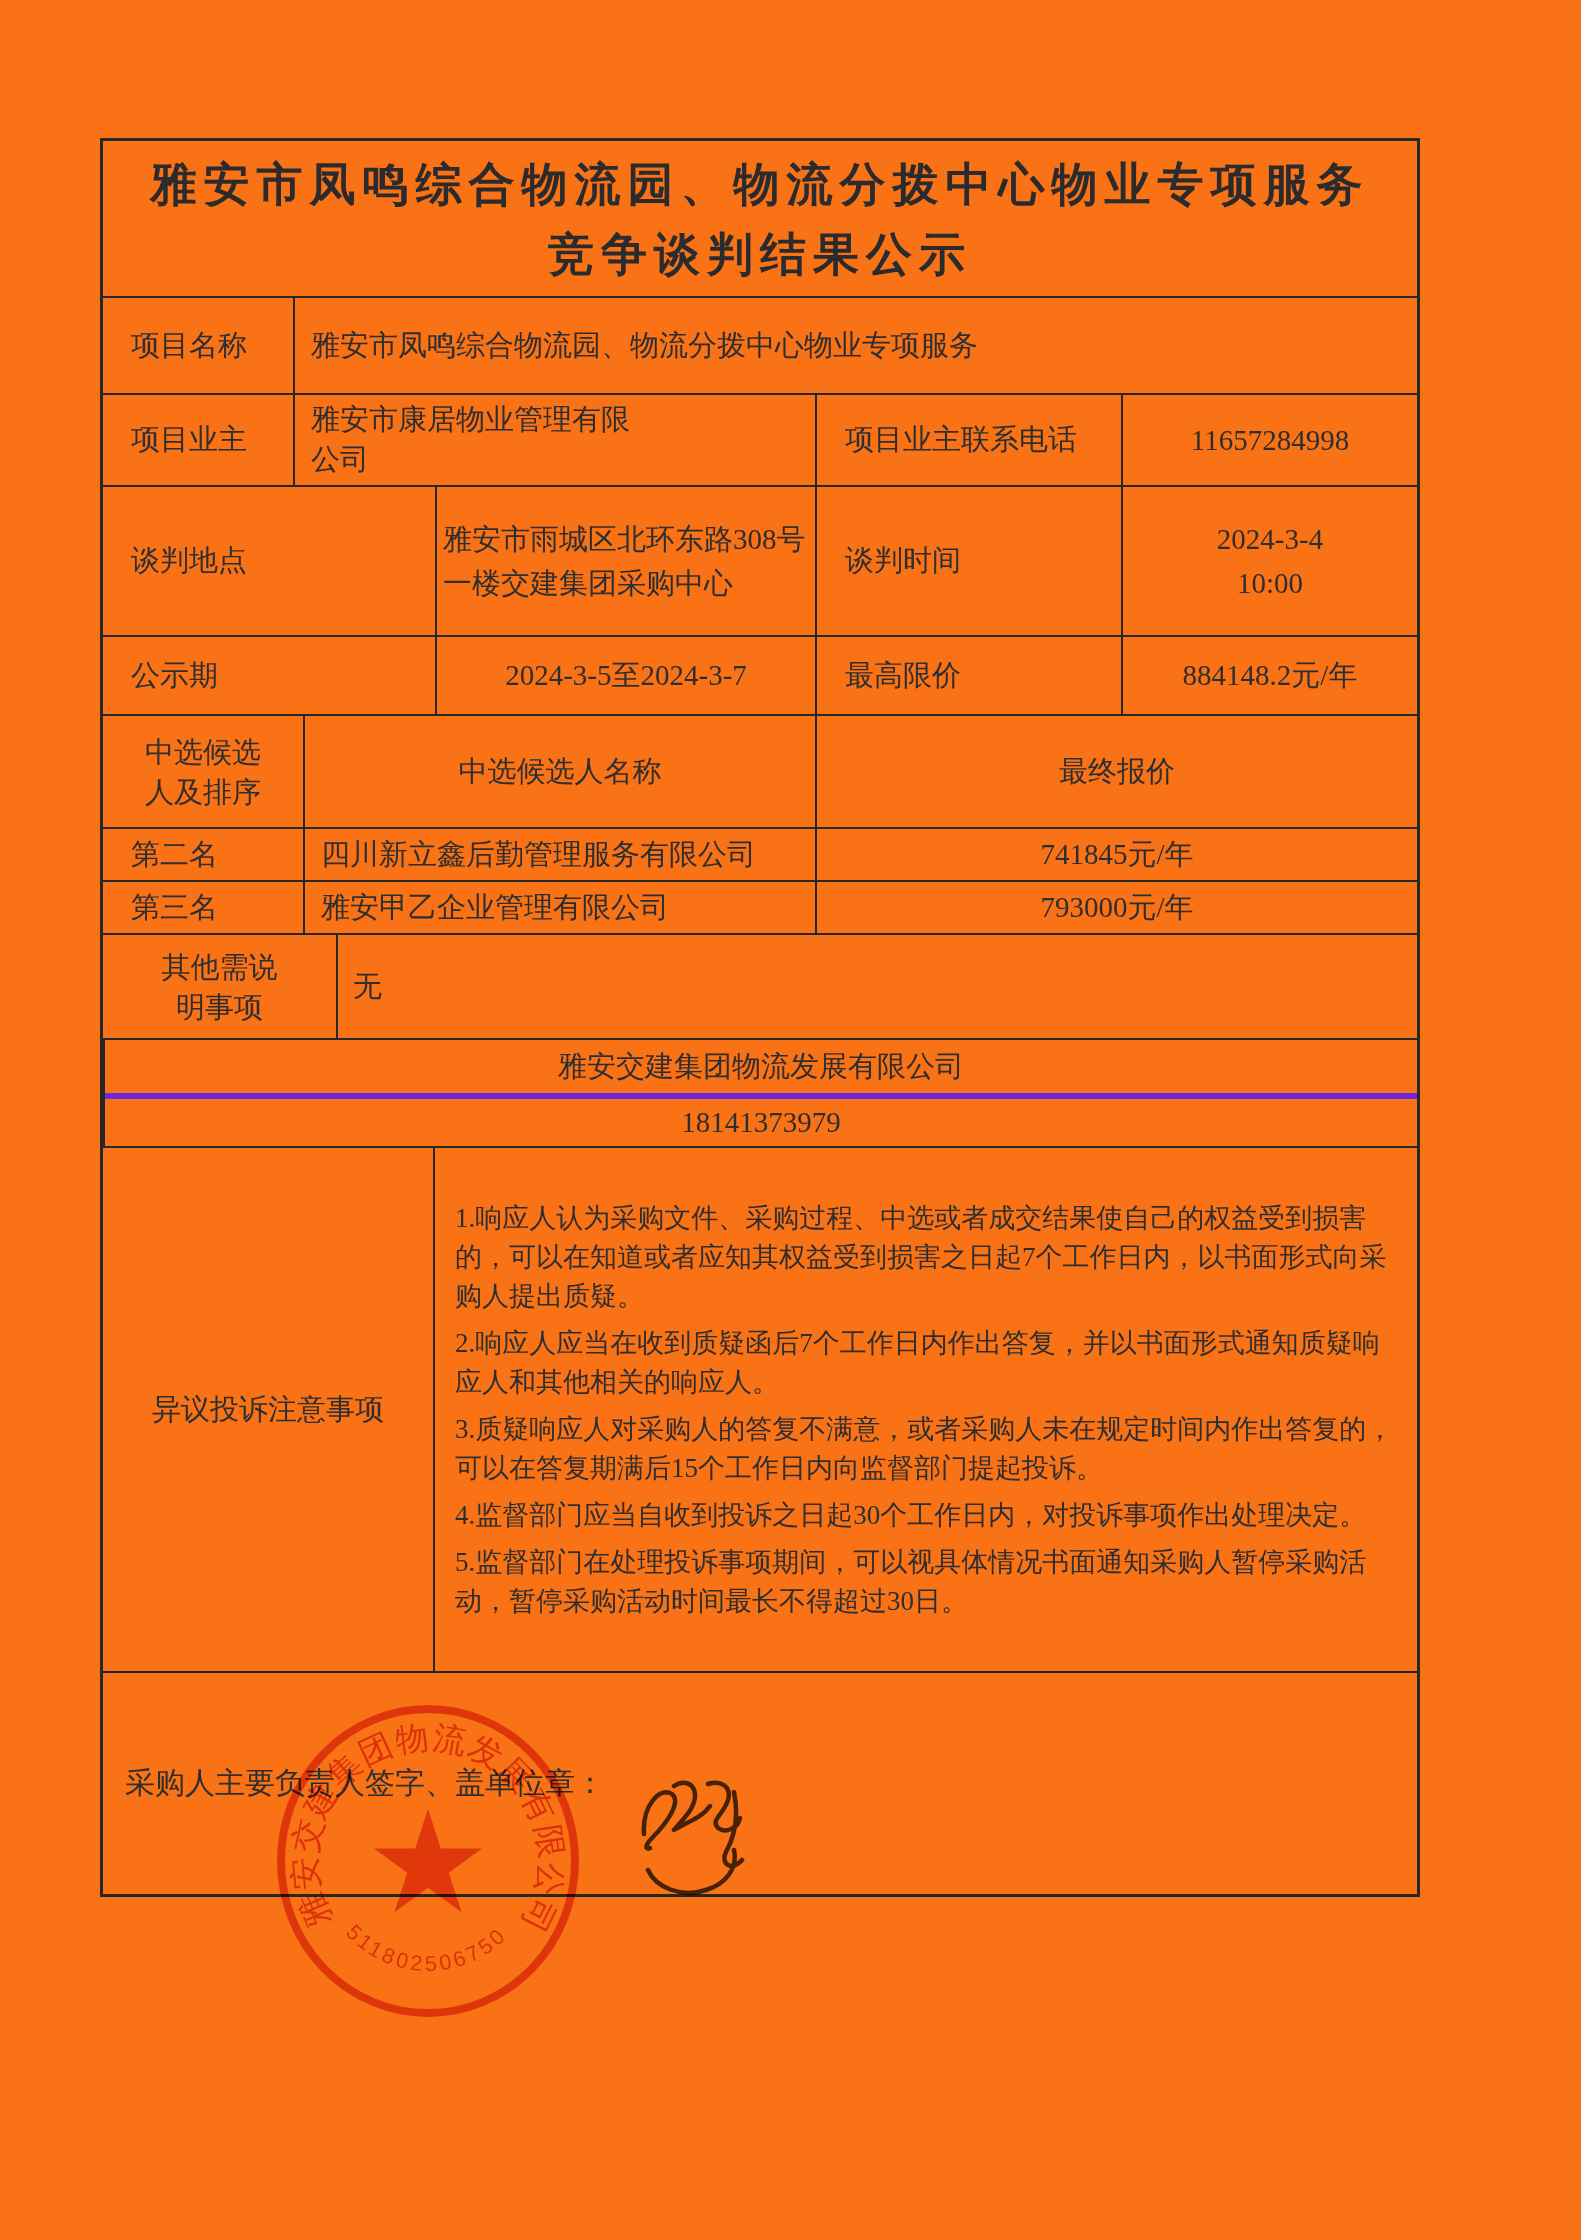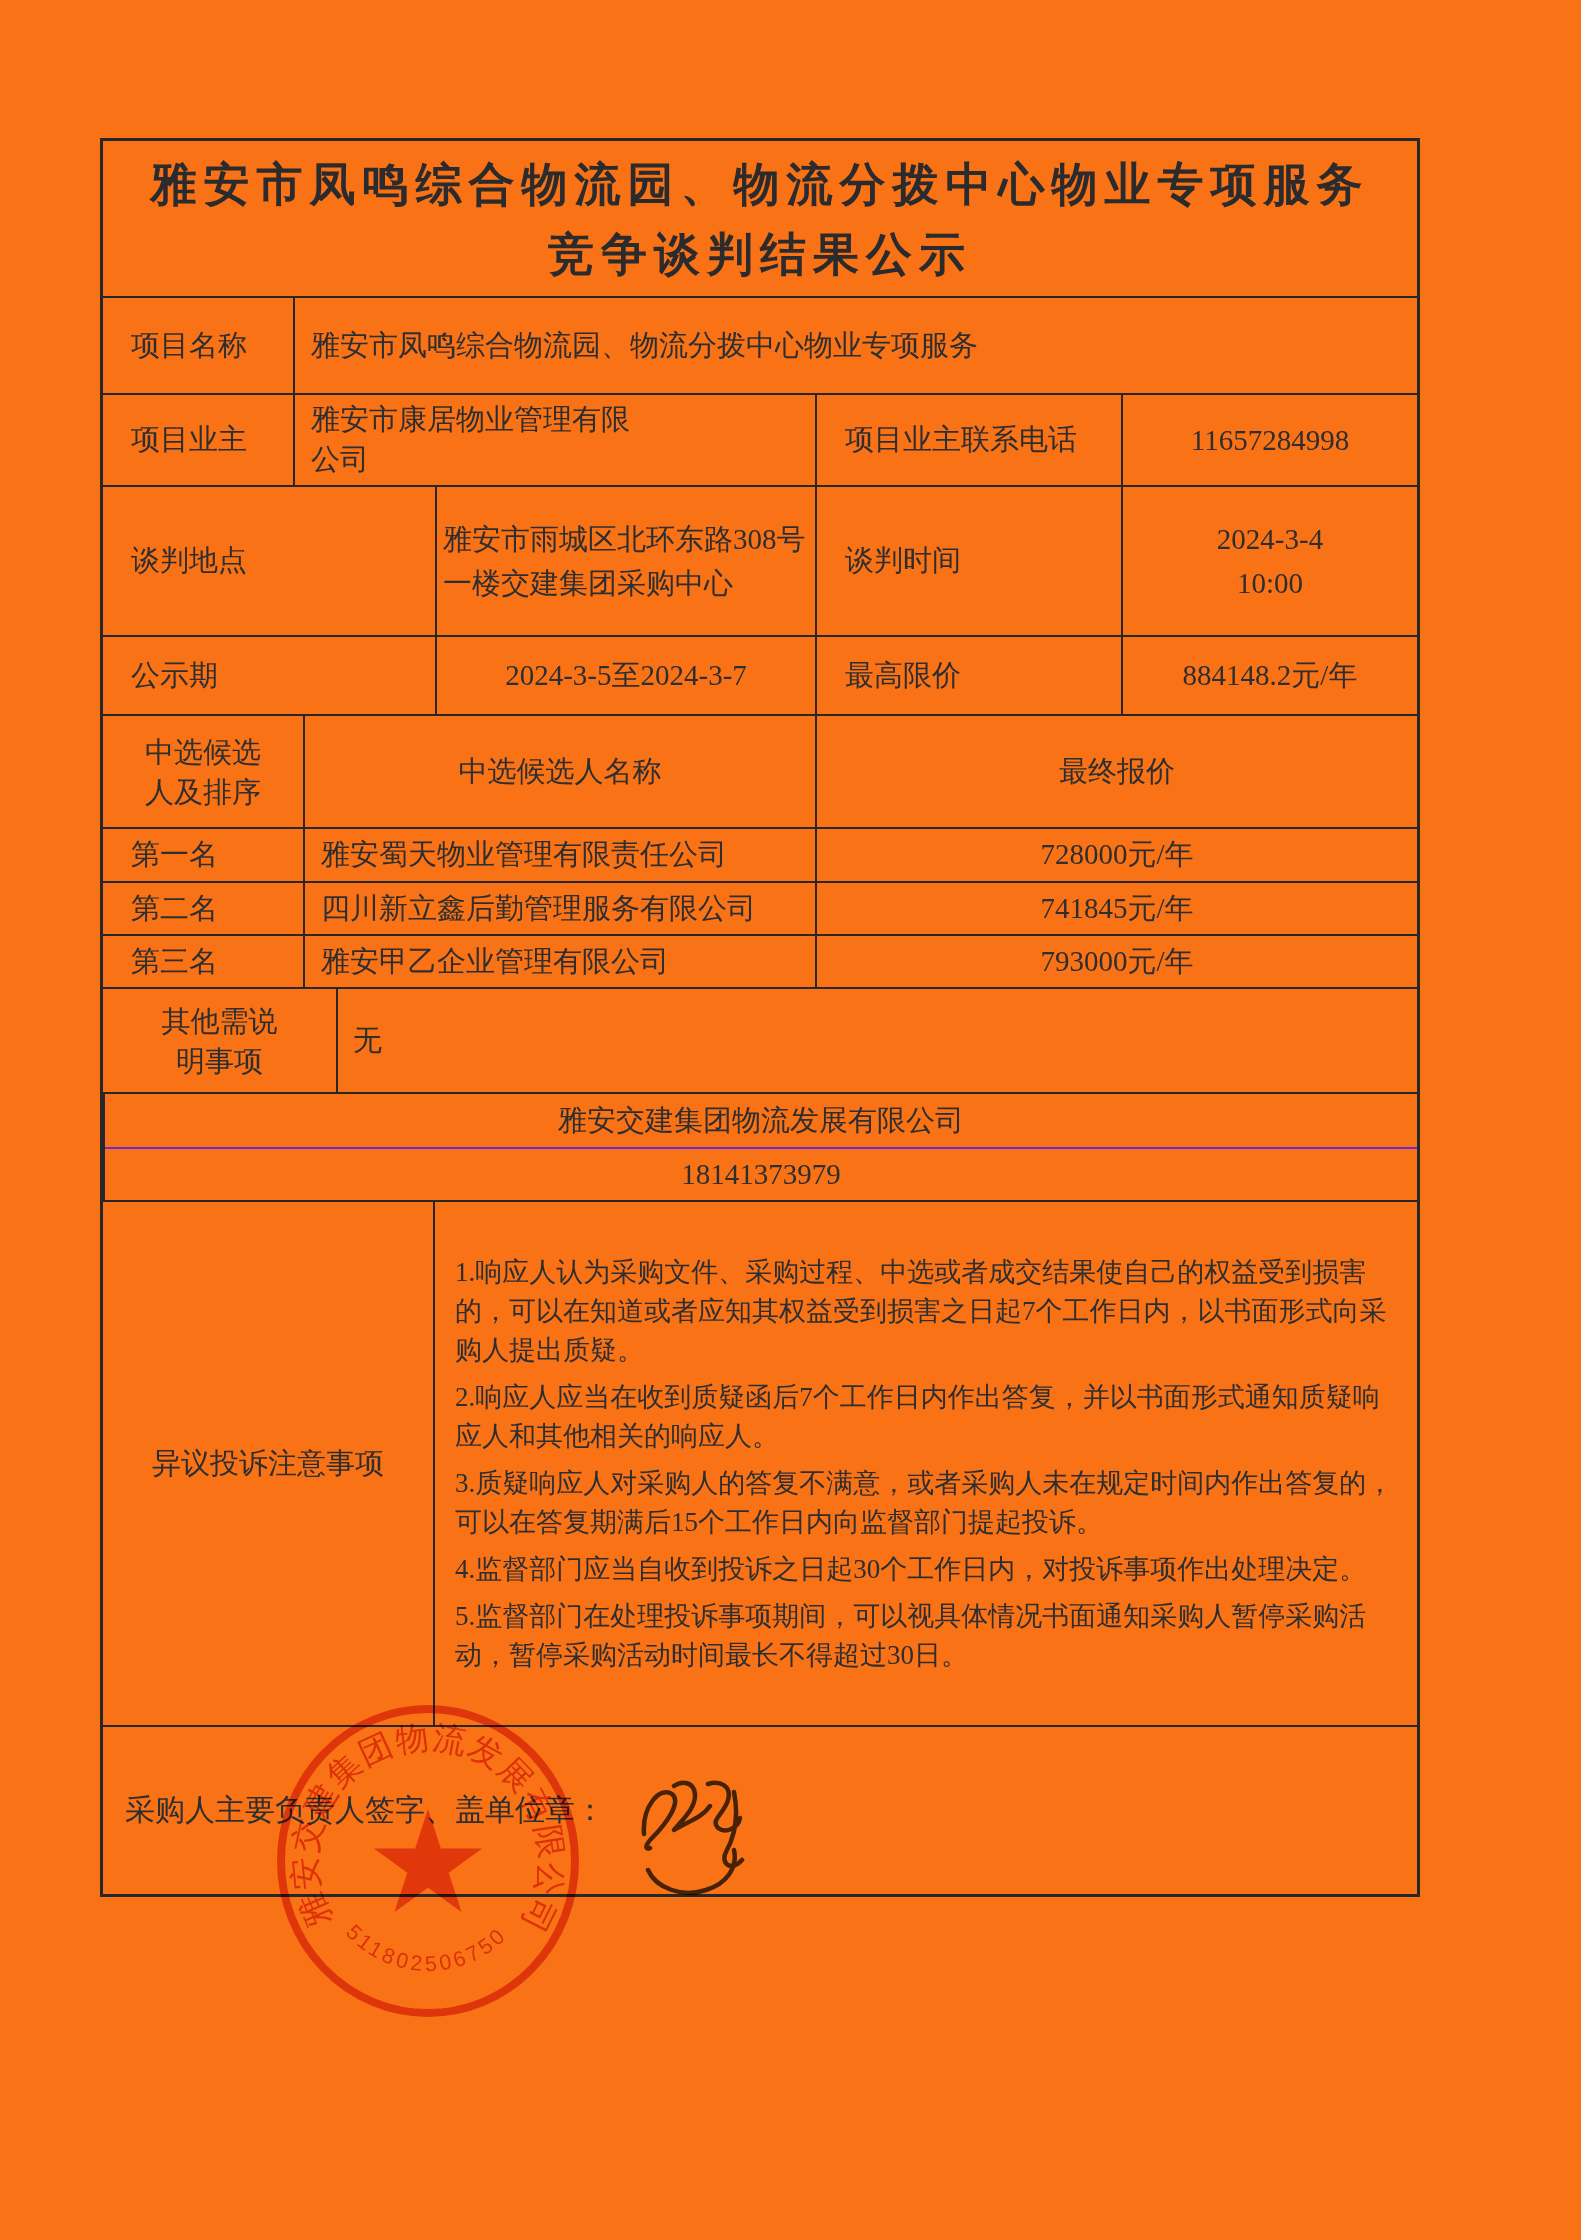--- a/index.html
+++ b/index.html
@@ -27,21 +27,21 @@
   .center{justify-content:center;text-align:center;}
   .title-cell{flex:1;flex-direction:column;justify-content:center;text-align:center;}
   .title-line{
     font-family:"Liberation Sans","DejaVu Sans",sans-serif;
     font-weight:bold;font-size:46px;line-height:70px;letter-spacing:7px;color:#2b2b2d;
   }
   .wrapbox{display:block;}
   .grow{flex:1;}
   .stack{display:flex;flex-direction:column;flex:1;}
   .stack .sub{display:flex;align-items:center;justify-content:center;box-sizing:border-box;}
-  .stack .sub + .sub{border-top:2px solid #6d28d9;}
+  .stack .sub + .sub{border-top:6px solid #6d28d9;}
   .obj-text{display:block;font-size:27px;line-height:39px;padding:0 14px 0 12px;}
   .obj-text p{margin:8px;}
   .time-lines{width:100%;text-align:center;line-height:44px;}
   .stamp-svg{position:absolute;left:272px;top:1698px;mix-blend-mode:multiply;opacity:0.92;}
   .sign-svg{position:absolute;left:622px;top:1772px;mix-blend-mode:multiply;}
 </style>
 </head>
 <body>
 
 <div class="page">
@@ -91,25 +91,20 @@
     </div>
 
     <div class="row" style="height:113px">
       <div class="cell val center" style="flex:0 0 200px">
         <span class="wrapbox" style="width:122px;text-align:center;line-height:40px">中选候选人及排序</span>
       </div>
       <div class="cell val center" style="flex:0 0 512px">中选候选人名称</div>
       <div class="cell val center grow">最终报价</div>
     </div>
 
-    <div class="row" style="height:54px">
-      <div class="cell lbl" style="flex:0 0 200px">第一名</div>
-      <div class="cell val pl16" style="flex:0 0 512px">雅安蜀天物业管理有限责任公司</div>
-      <div class="cell val center grow">728000元/年</div>
-    </div>
     <div class="row" style="height:53px">
       <div class="cell lbl" style="flex:0 0 200px">第二名</div>
       <div class="cell val pl16" style="flex:0 0 512px">四川新立鑫后勤管理服务有限公司</div>
       <div class="cell val center grow">741845元/年</div>
     </div>
     <div class="row" style="height:53px">
       <div class="cell lbl" style="flex:0 0 200px">第三名</div>
       <div class="cell val pl16" style="flex:0 0 512px">雅安甲乙企业管理有限公司</div>
       <div class="cell val center grow">793000元/年</div>
     </div>

